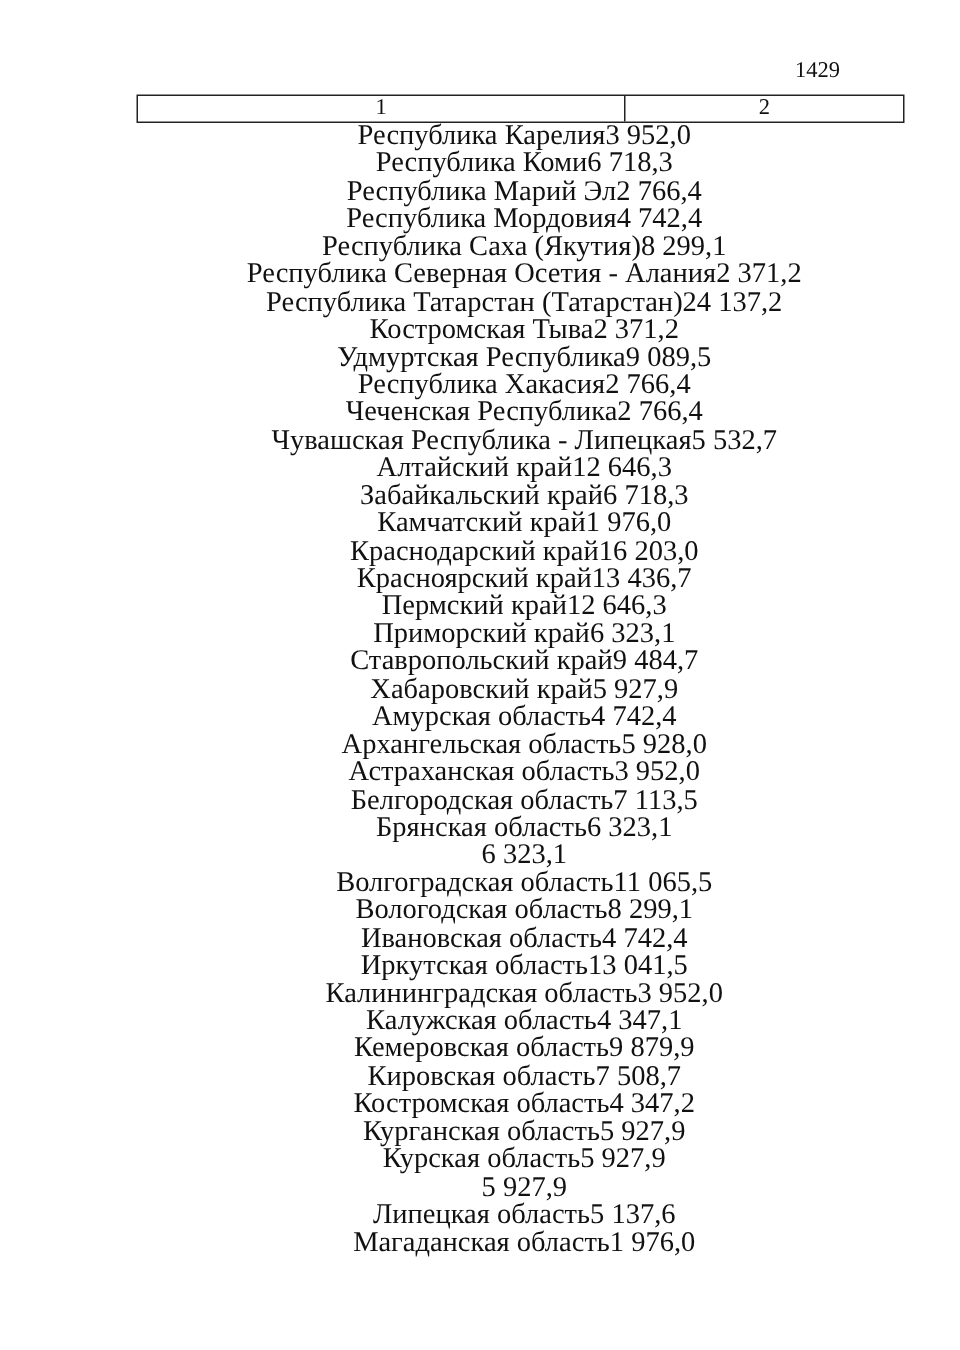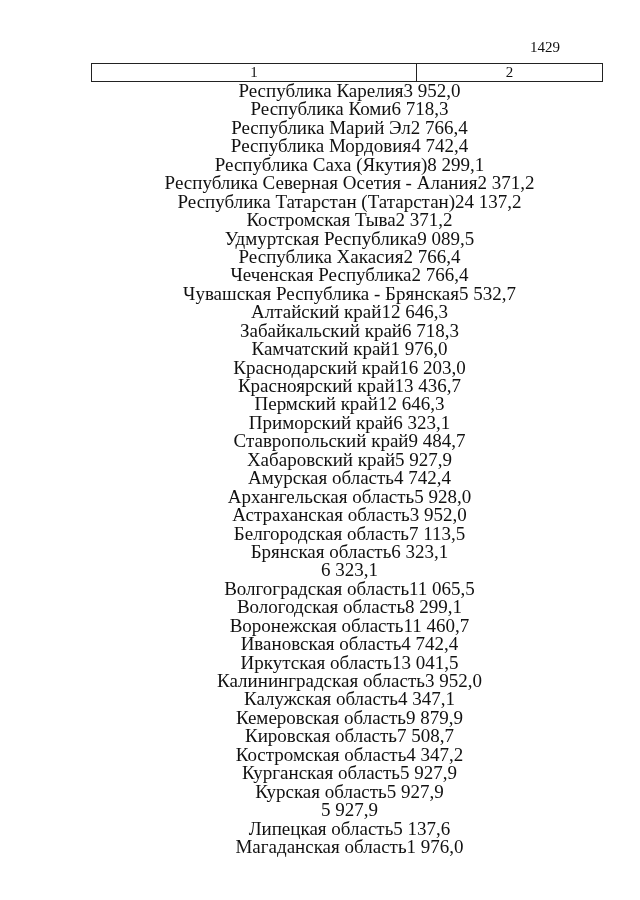--- a/index.html
+++ b/index.html
@@ -115,21 +115,21 @@
     </div>
     <div class="row">
       <span class="name">Республика Хакасия</span>
       <span class="value">2 766,4</span>
     </div>
     <div class="row">
       <span class="name">Чеченская Республика</span>
       <span class="value">2 766,4</span>
     </div>
     <div class="row">
-      <span class="name">Чувашская Республика - Брянская</span>
+      <span class="name">Чувашская Республика - Липецкая</span>
       <span class="value">5 532,7</span>
     </div>
     <div class="row">
       <span class="name">Алтайский край</span>
       <span class="value">12 646,3</span>
     </div>
     <div class="row">
       <span class="name">Забайкальский край</span>
       <span class="value">6 718,3</span>
     </div>
@@ -186,24 +186,20 @@
     </div>
     <div class="row">
       <span class="name">Волгоградская область</span>
       <span class="value">11 065,5</span>
     </div>
     <div class="row">
       <span class="name">Вологодская область</span>
       <span class="value">8 299,1</span>
     </div>
     <div class="row">
-      <span class="name">Воронежская область</span>
-      <span class="value">11 460,7</span>
-    </div>
-    <div class="row">
       <span class="name">Ивановская область</span>
       <span class="value">4 742,4</span>
     </div>
     <div class="row">
       <span class="name">Иркутская область</span>
       <span class="value">13 041,5</span>
     </div>
     <div class="row">
       <span class="name">Калининградская область</span>
       <span class="value">3 952,0</span>

